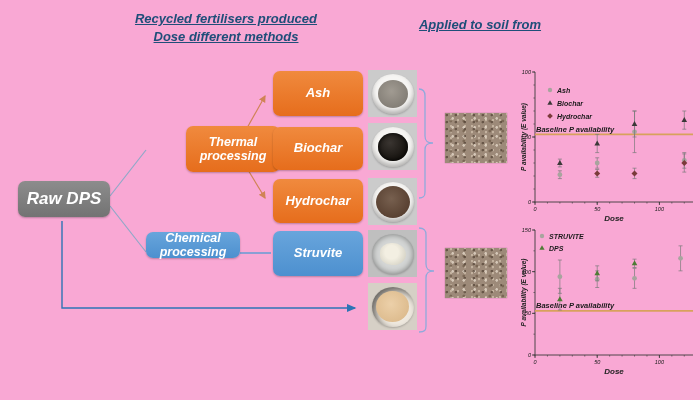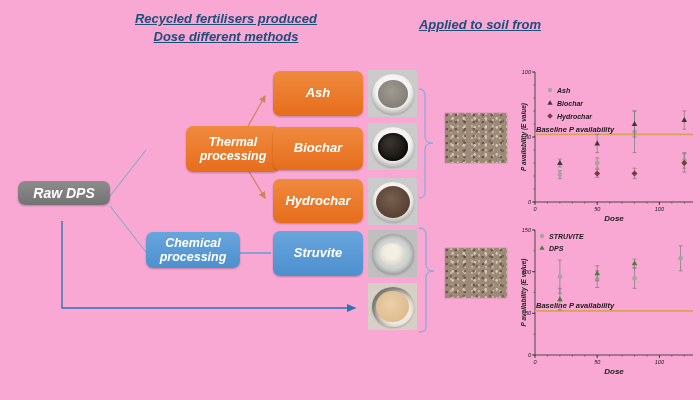--- a/index.html
+++ b/index.html
@@ -84,27 +84,27 @@
     <line x1="110" y1="206" x2="146" y2="252" stroke="#8FA8C8" stroke-width="1.2"></line>
     <line x1="242" y1="137" x2="265" y2="96" stroke="#D08355" stroke-width="1.2" marker-end="url(#arrO)"></line>
     <line x1="242" y1="149" x2="265" y2="148" stroke="#D08355" stroke-width="1.2" marker-end="url(#arrO)"></line>
     <line x1="242" y1="160" x2="265" y2="198" stroke="#D08355" stroke-width="1.2" marker-end="url(#arrO)"></line>
     <line x1="240" y1="253" x2="271" y2="253" stroke="#5B9BD5" stroke-width="1.4"></line>
     <polyline points="62,221 62,308 355,308" fill="none" stroke="#2E74B5" stroke-width="1.4" marker-end="url(#arrB)"></polyline>
     <path d="M 419 89 C 424 89 425 92 425 96 L 425 136 C 425 141 427 143 433 143 C 427 143 425 145 425 150 L 425 192 C 425 196 424 198 419 198" fill="none" stroke="#8FAADC" stroke-width="1.3"></path>
     <path d="M 419 228 C 425 228 426 231 426 235 L 426 264 C 426 269 428 271 434 271 C 428 271 426 273 426 278 L 426 326 C 426 330 425 332 419 332" fill="none" stroke="#8FAADC" stroke-width="1.3"></path>
   </svg>
 
-  <div class="box box-gray" style="left:18px;top:181px;width:92px;height:24px;font-size:14px;">
+  <div class="box box-gray" style="left:18px;top:181px;width:92px;height:36px;font-size:17px;">
     <span>Raw DPS</span>
   </div>
   <div class="box box-orange" style="left:146px;top:126px;width:94px;height:46px;margin-left:40px;">
     <span>Thermal processing</span>
   </div>
-  <div class="box box-blue" style="left:146px;top:232px;width:94px;height:36px;">
+  <div class="box box-blue" style="left:146px;top:232px;width:94px;height:26px;">
     <span>Chemical processing</span>
   </div>
   <div class="box box-orange" style="left:273px;top:71px;width:90px;height:45px;font-size:13px;">
     <span>Ash</span>
   </div>
   <div class="box box-orange" style="left:273px;top:127px;width:90px;height:43px;font-size:13px;">
     <span>Biochar</span>
   </div>
   <div class="box box-orange" style="left:273px;top:179px;width:90px;height:44px;font-size:13px;">
     <span>Hydrochar</span>

